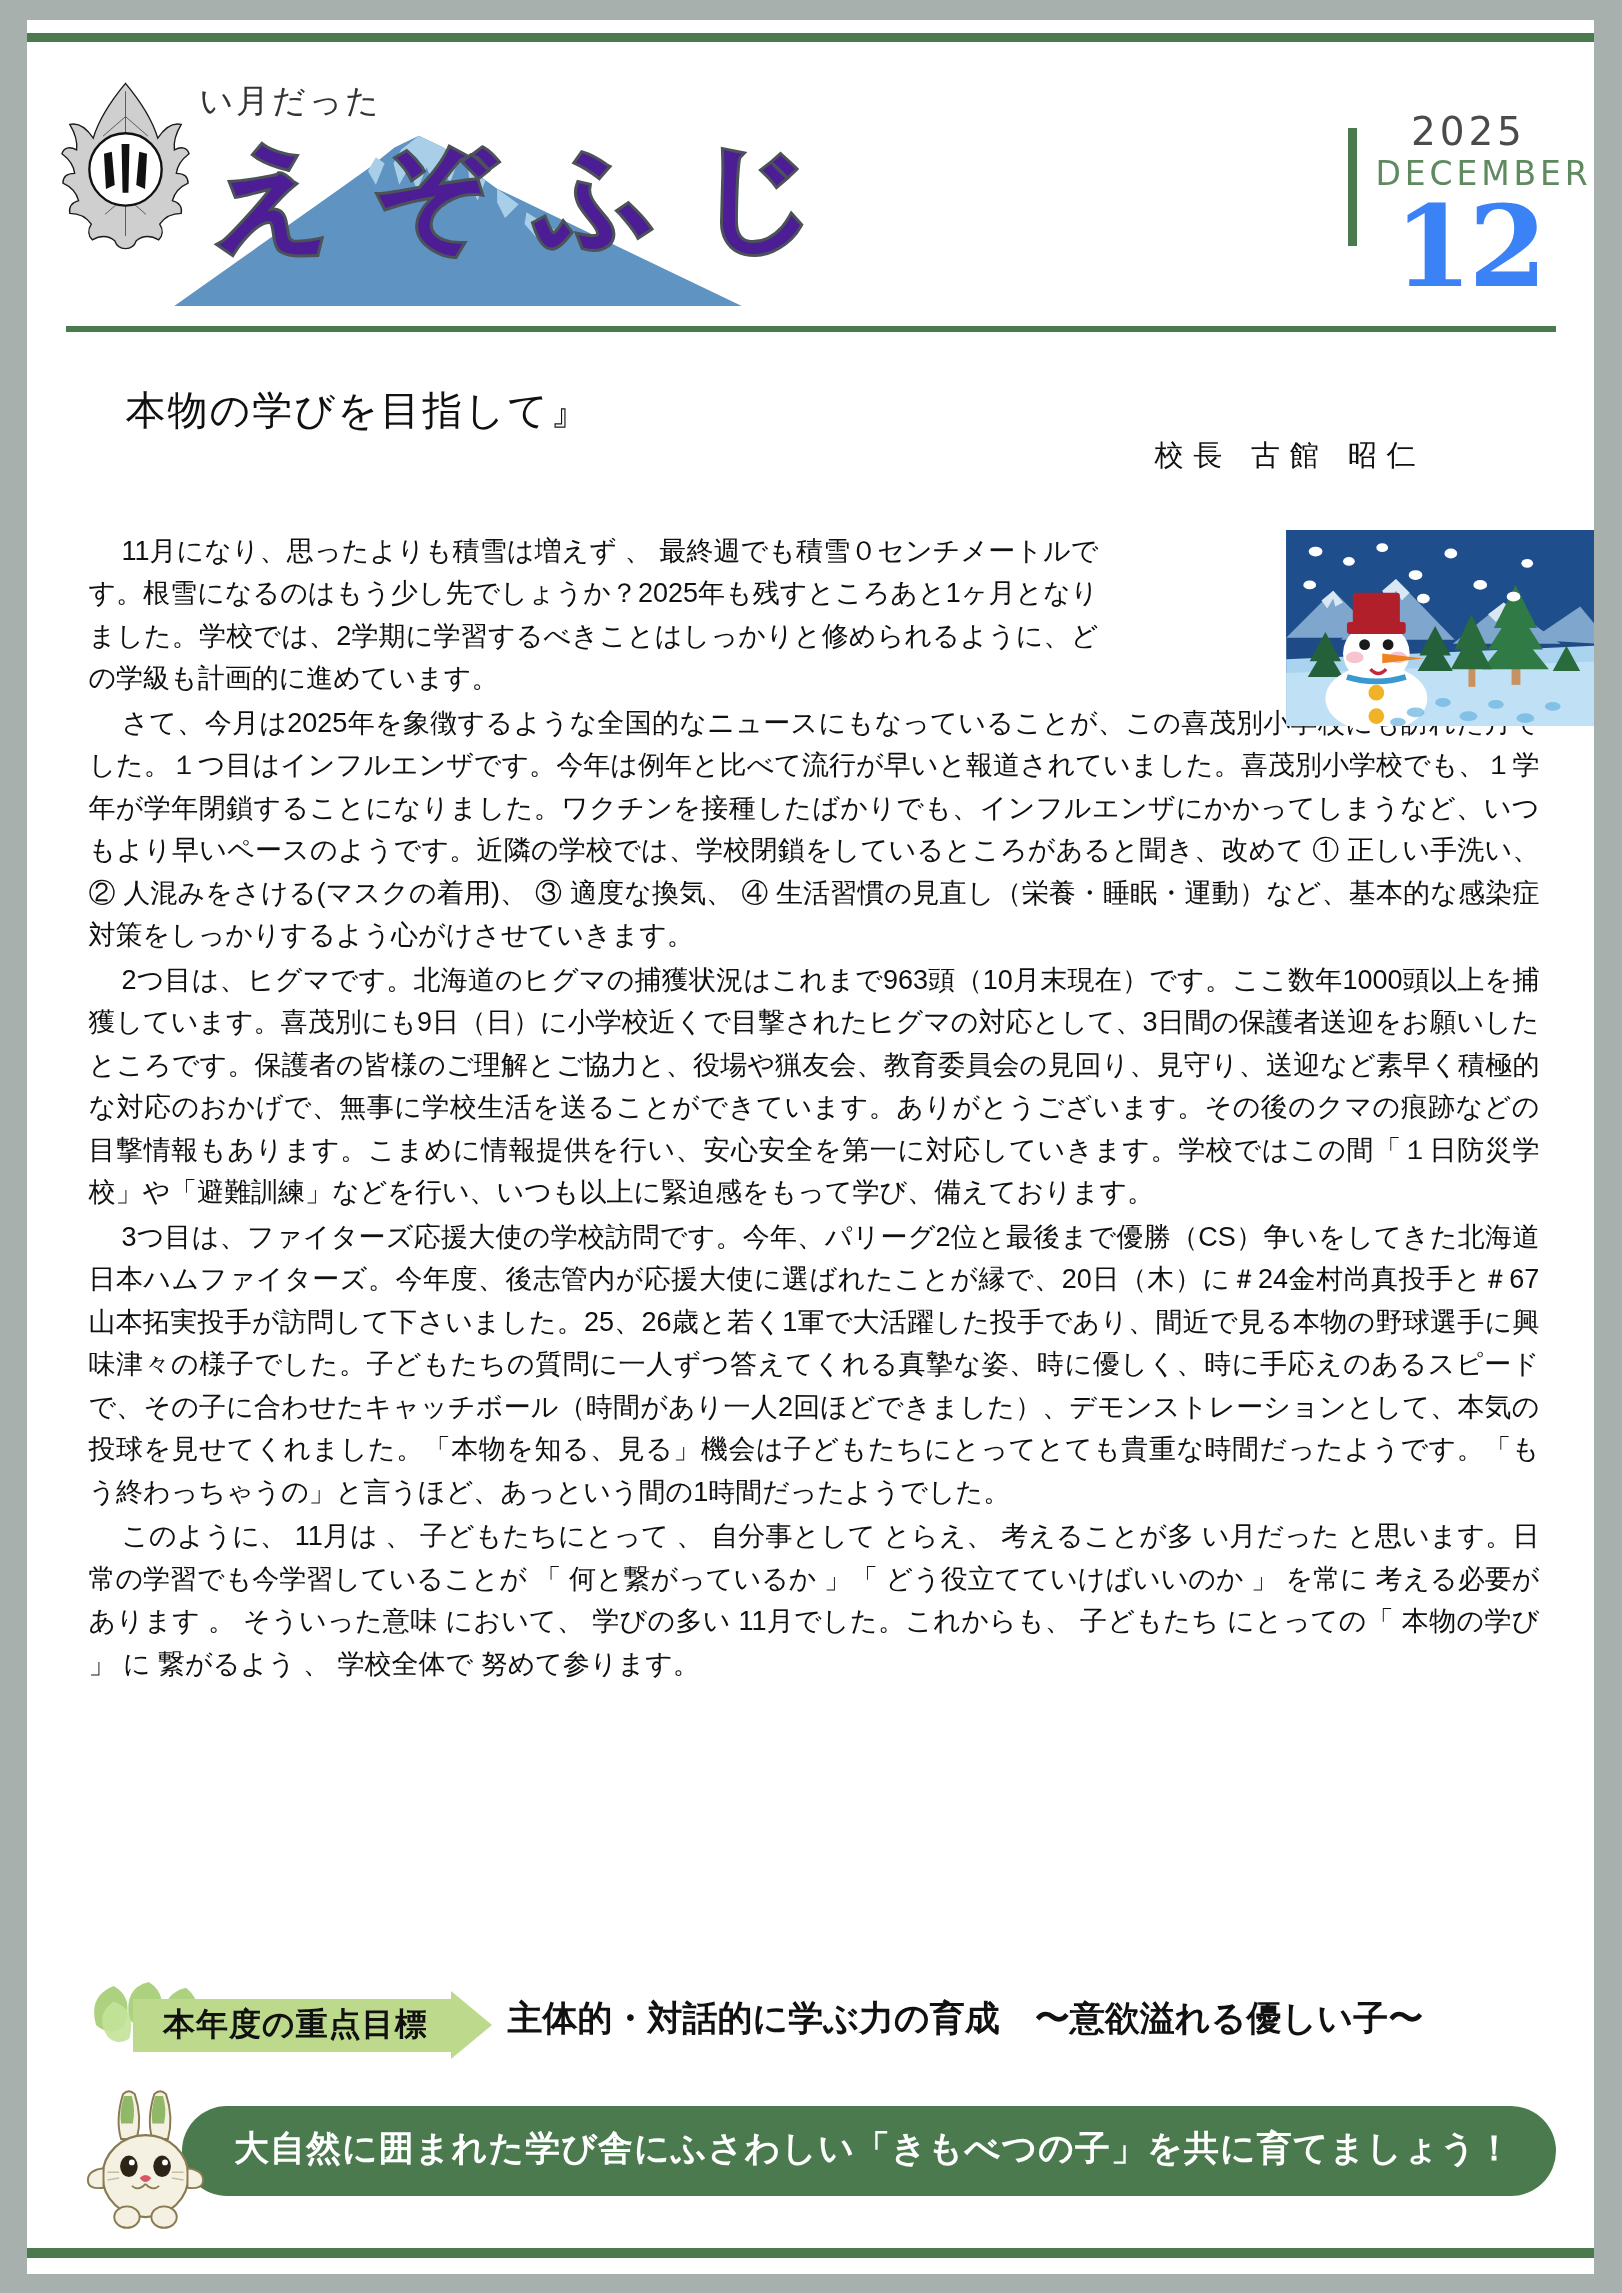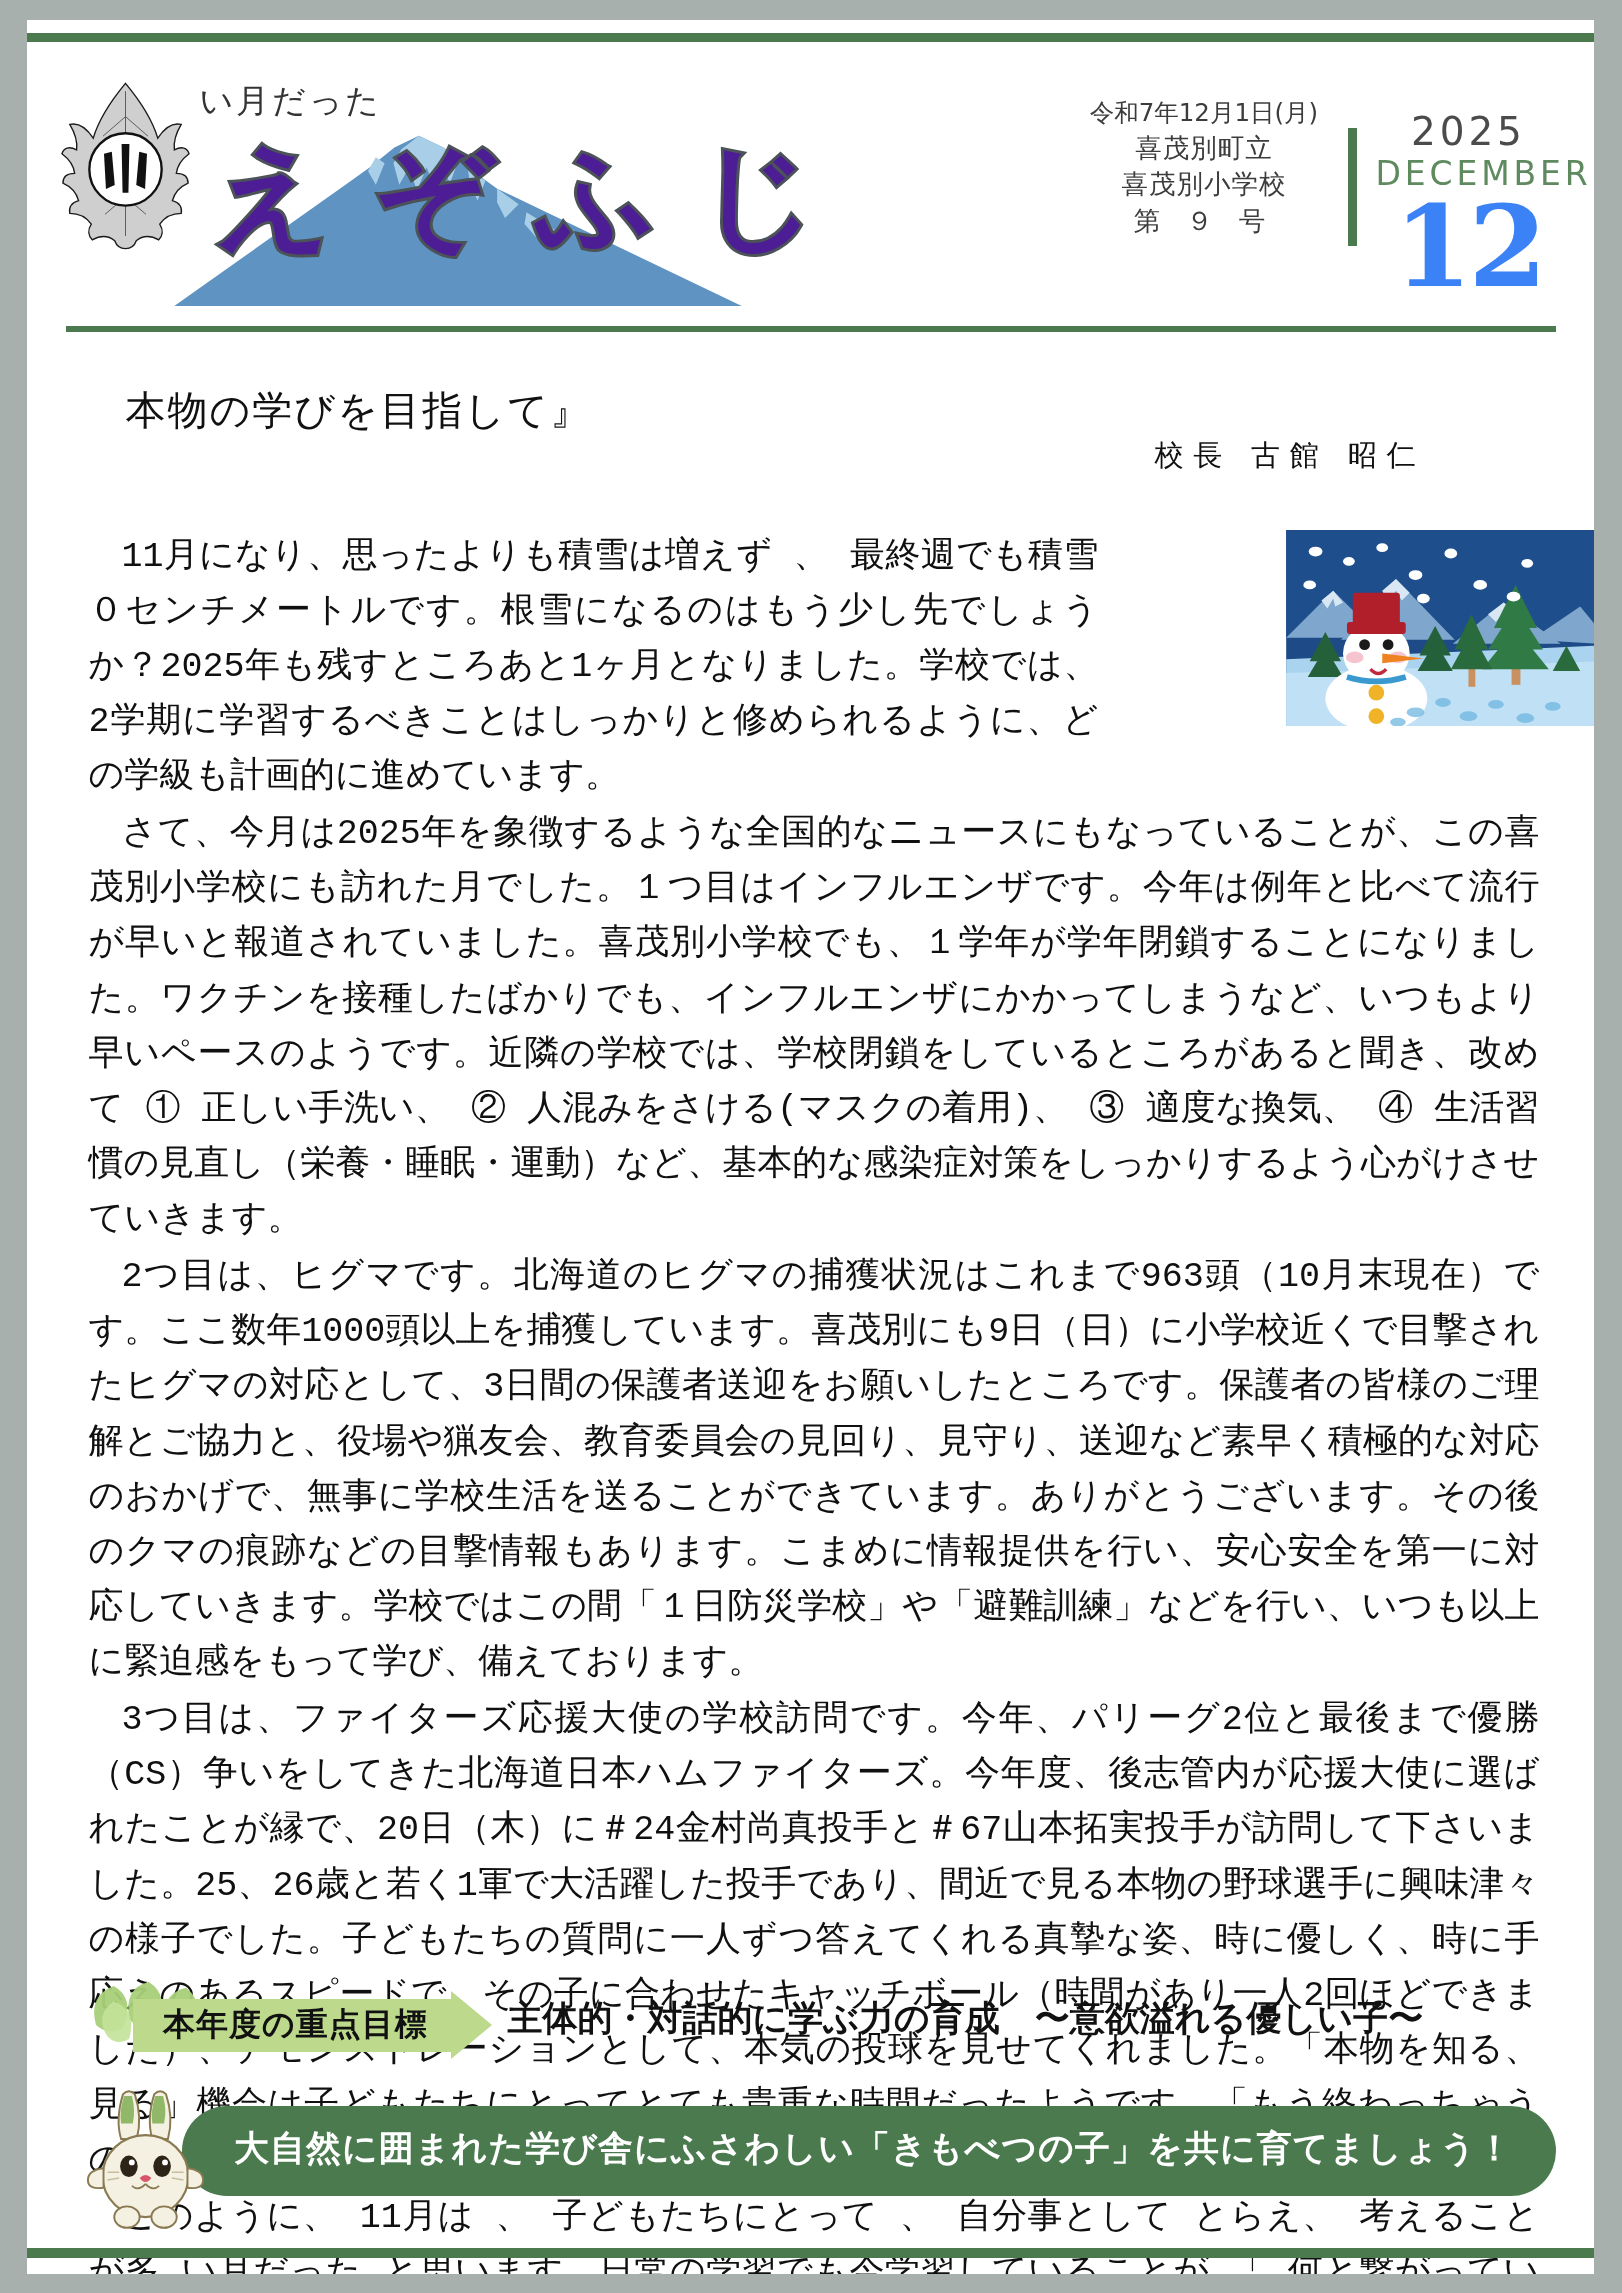--- a/index.html
+++ b/index.html
@@ -84,22 +84,22 @@
   .principal{
     position:absolute;left:1127px;top:416px;width:392px;
     font-size:29px;color:#111;letter-spacing:9.8px;
     font-family:"DejaVu Serif",serif;
   }
 
   
   .body-wrap{position:absolute;left:61px;top:510px;width:1451px;}
   p.para{
     margin:0 0 2px 0;
-    font-size:35px;line-height:1.575;color:#101010;
-    font-family:Liberation Mono, monospace;
+    font-size:27px;line-height:1.575;color:#101010;
+    font-family:Liberation Sans, sans-serif;
     text-align:justify;
     text-justify:inter-character;
   }
   p.para.first{
     width:1010px;
     text-indent:33px;
   }
   p.indent{text-indent:33px;}
   .snow-illust{
     position:absolute;left:1198px;top:0px;width:312px;height:196px;
@@ -181,26 +181,20 @@
         <path d="M250 8 L275 20 L290 34 L282 56 L272 40 L266 62 L258 40 L248 64 L240 40 L230 58 L224 36 L232 22 Z"></path>
         <path d="M300 40 L318 54 L310 74 L302 56 Z"></path>
         <path d="M330 62 L352 78 L338 92 L330 76 Z"></path>
         <path d="M360 86 L392 106 L370 112 L358 98 Z"></path>
         <path d="M215 36 L206 58 L198 44 L206 30 Z"></path>
       </g>
     </svg>
 
     <div class="bigtitle">えぞふじ</div>
 
-    <div class="issue-block">
-      <div class="l1">令和7年12月1日(月)</div>
-      <div class="l2">喜茂別町立</div>
-      <div class="l3">喜茂別小学校</div>
-      <div class="l4">第 ９ 号</div>
-    </div>
 
     <div class="vbar"></div>
 
     <div class="cal">
       <div class="yr">2025</div>
       <div class="mo">DECEMBER</div>
       <div class="num">12</div>
     </div>
   </div>
 

